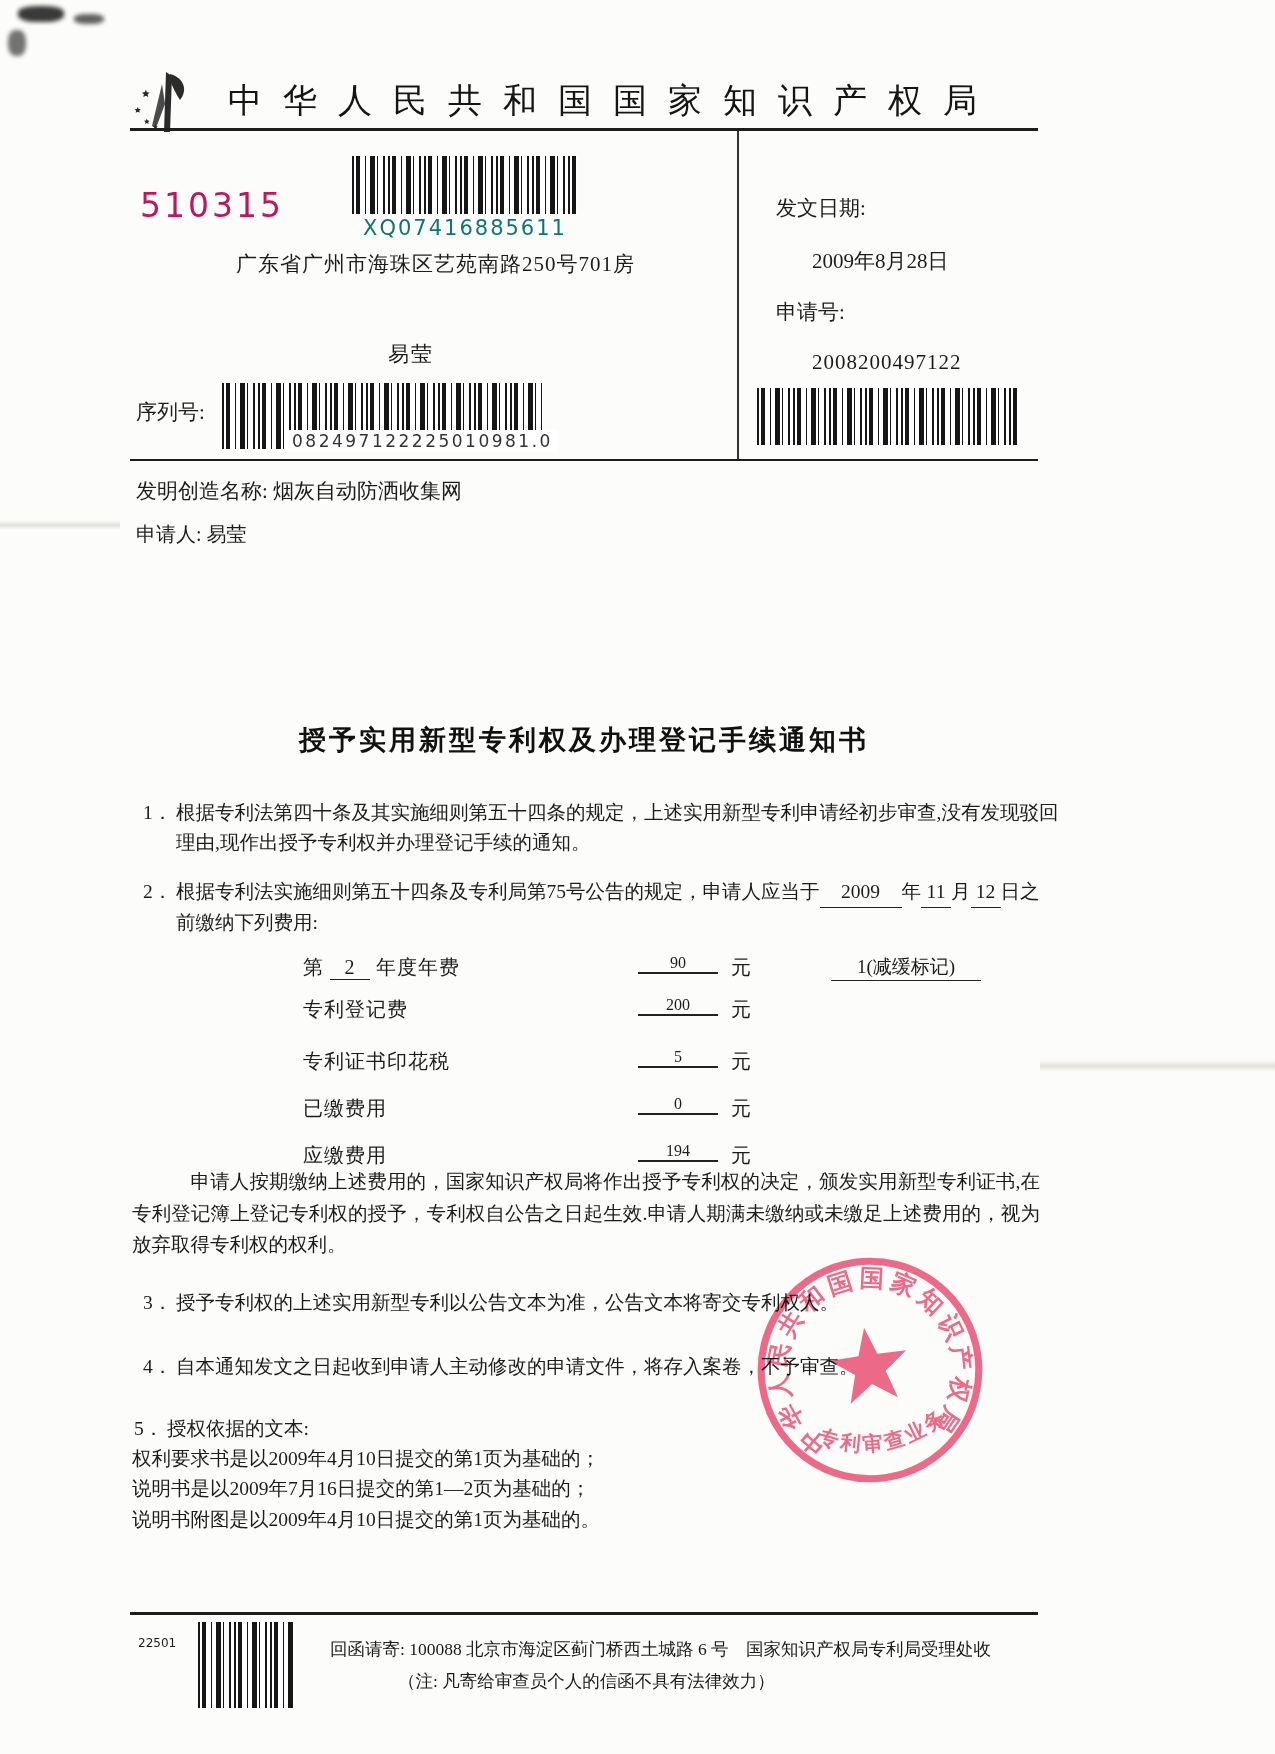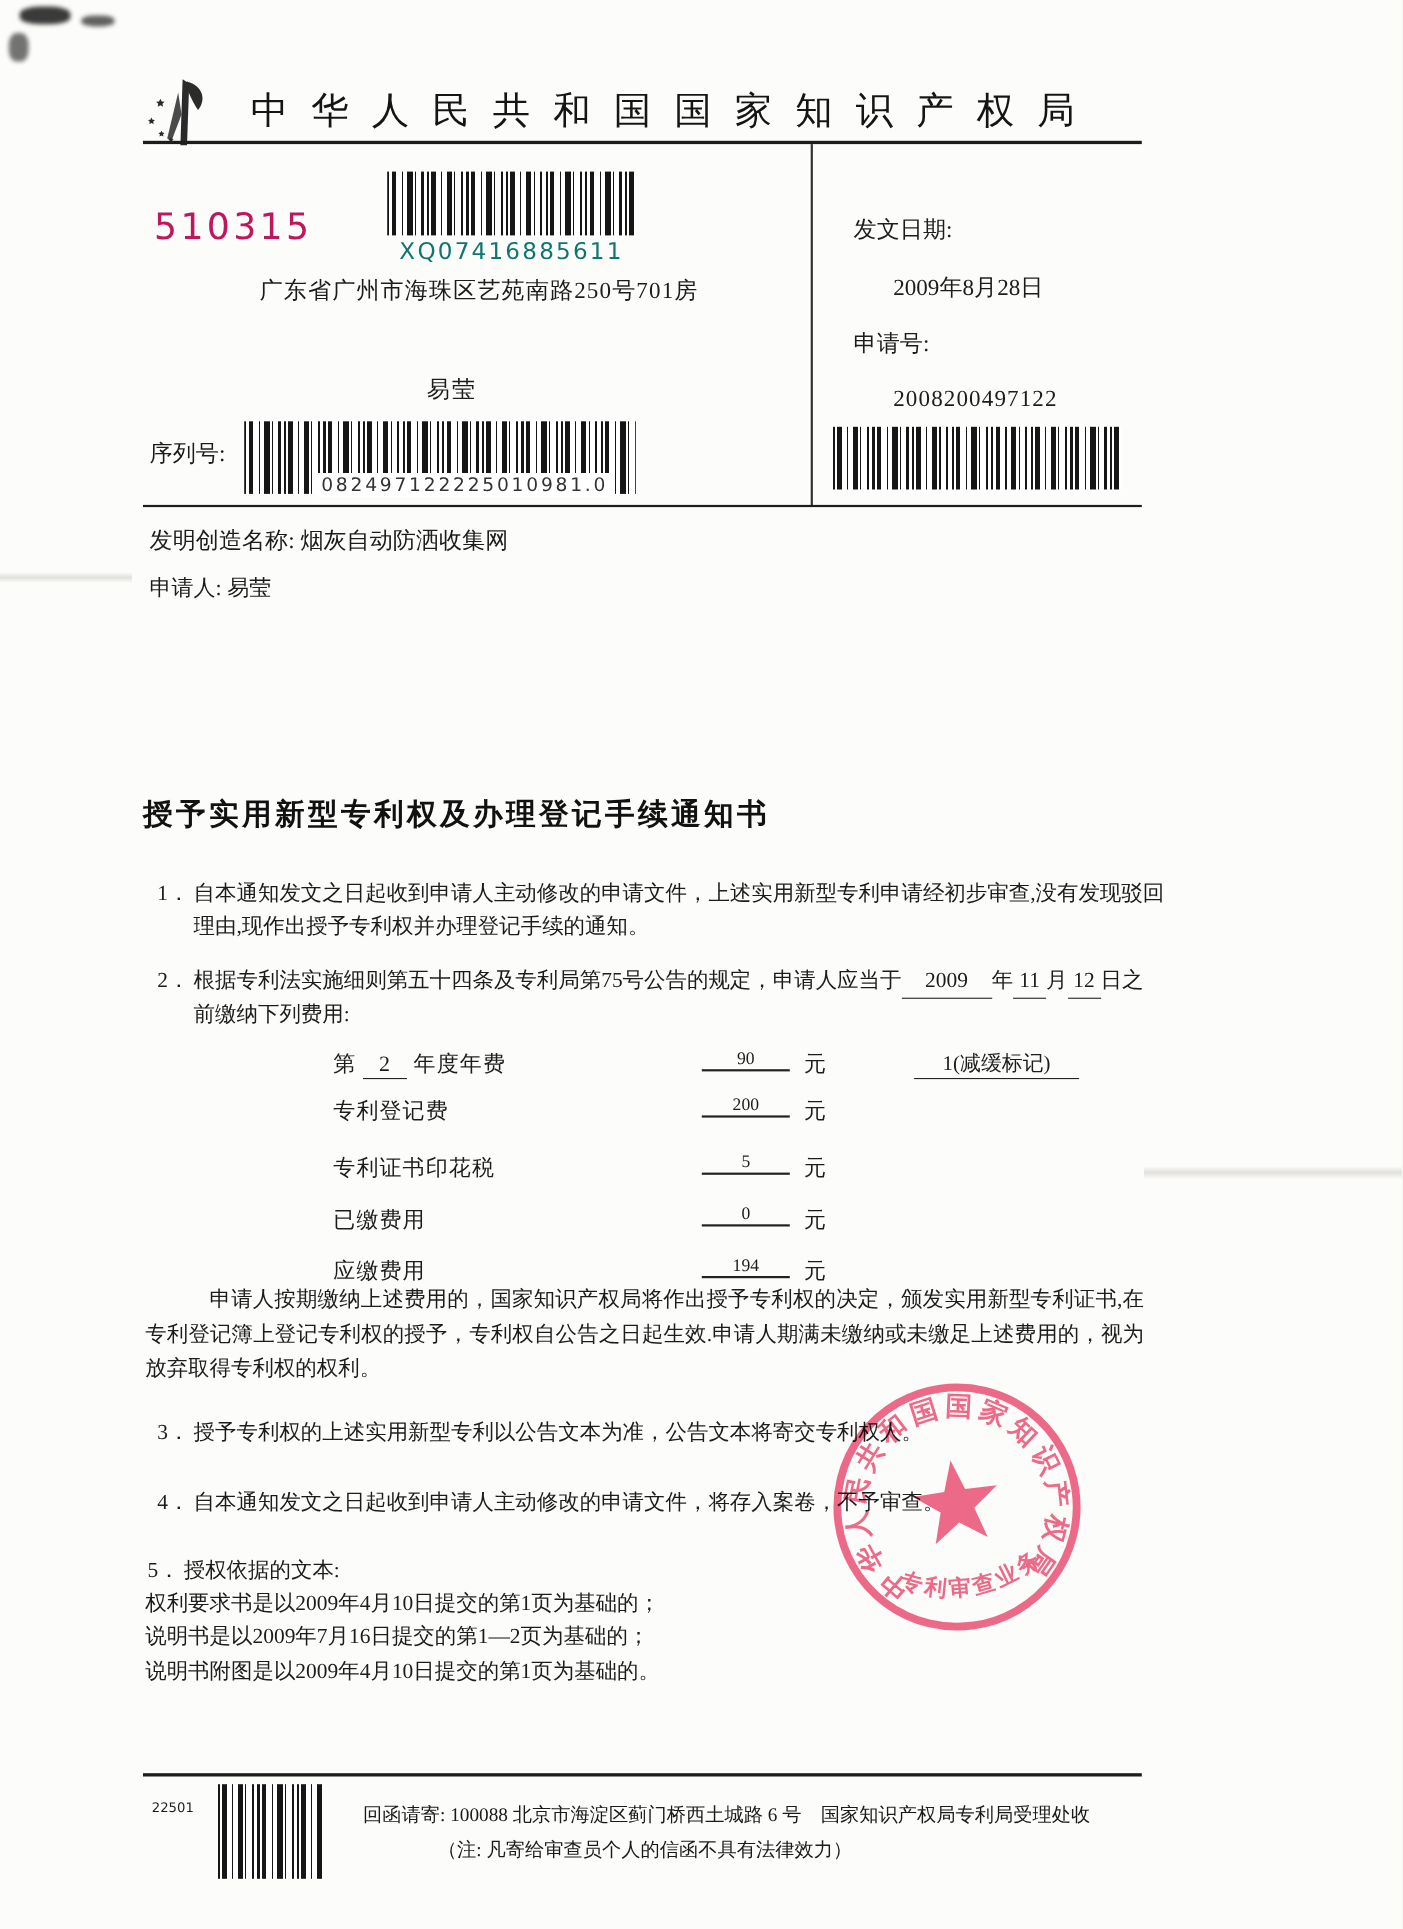--- a/index.html
+++ b/index.html
@@ -36,21 +36,21 @@
     position:absolute;left:66px;bottom:-3px;background:#fff;
     font-family:"DejaVu Sans","Liberation Sans",sans-serif;
     font-size:17px;letter-spacing:2.5px;color:#333;padding:1px 4px;white-space:nowrap;
   }
   .lbl{font-size:21px;}
   .val{font-size:21px;}
   .body-text{font-size:19.5px;line-height:1.55;}
   .item{position:absolute;width:900px;padding-left:33px;}
   .item .num{position:absolute;left:0;top:0;}
   .doc-title{
-    left:130px;top:722px;width:908px;text-align:left;
+    left:130px;top:722px;width:908px;text-align:center;
     font-size:27px;font-weight:bold;letter-spacing:3px;color:#111;
   }
   .u{display:inline-block;text-align:center;border-bottom:1.6px solid #222;}
   .u-year{min-width:66px;padding:0 8px;}
   .u-sm{min-width:26px;padding:0 2px;}
   
   .fee-table{left:303px;top:946px;width:680px;height:235px;}
   .fee-row{position:absolute;left:0;width:680px;height:45px;font-size:20px;}
   .fee-label{position:absolute;left:0;top:8px;letter-spacing:1px;}
   .fee-amount{position:absolute;left:335px;top:8px;width:80px;text-align:center;border-bottom:2px solid #222;font-size:16px;}
@@ -93,21 +93,21 @@
 
   <div class="abs code-big" style="left:140px;top:186px;">510315</div>
 
   <div class="abs barcode" style="left:352px;top:156px;width:226px;height:58px;"></div>
   <div class="abs bc-caption" style="left:340px;top:216px;width:250px;">XQ07416885611</div>
 
   <div class="abs val" style="left:236px;top:250px;letter-spacing:1px;">广东省广州市海珠区艺苑南路250号701房</div>
   <div class="abs val" style="left:388px;top:340px;letter-spacing:2px;">易莹</div>
 
   <div class="abs lbl" style="left:136px;top:398px;">序列号:</div>
-  <div class="abs barcode" style="left:222px;top:383px;width:356px;height:66px;">
+  <div class="abs barcode" style="left:222px;top:383px;width:320px;height:66px;">
     <span class="serial-text">082497122225010981.0</span>
   </div>
 
   <div class="abs lbl" style="left:776px;top:194px;">发文日期:</div>
   <div class="abs val" style="left:812px;top:247px;">2009年8月28日</div>
   <div class="abs lbl" style="left:776px;top:298px;">申请号:</div>
   <div class="abs val" style="left:812px;top:350px;letter-spacing:1px;">2008200497122</div>
   <div class="abs barcode" style="left:757px;top:388px;width:263px;height:57px;"></div>
 
   <div class="abs" style="left:136px;top:477px;font-size:21px;">
@@ -116,21 +116,21 @@
   </div>
   <div class="abs" style="left:136px;top:521px;font-size:20px;">
     <span>申请人:</span>
     <span>易莹</span>
   </div>
 
   <div class="abs doc-title">授予实用新型专利权及办理登记手续通知书</div>
 
   <div class="item body-text" style="left:143px;top:798px;">
     <span class="num">1．</span>
-    <span>自本通知发文之日起收到申请人主动修改的申请文件，上述实用新型专利申请经初步审查,没有发现驳回理由,现作出授予专利权并办理登记手续的通知。</span>
+    <span>根据专利法第四十条及其实施细则第五十四条的规定，上述实用新型专利申请经初步审查,没有发现驳回理由,现作出授予专利权并办理登记手续的通知。</span>
   </div>
 
   <div class="item body-text" style="left:143px;top:877px;">
     <span class="num">2．</span>
     <span>根据专利法实施细则第五十四条及专利局第75号公告的规定，申请人应当于</span><span class="u u-year">2009</span><span>年</span><span class="u u-sm">11</span><span>月</span><span class="u u-sm">12</span><span>日之</span><br>
     <span>前缴纳下列费用:</span>
   </div>
 
   <div class="abs fee-table">
     <div class="fee-row" style="top:0;">

